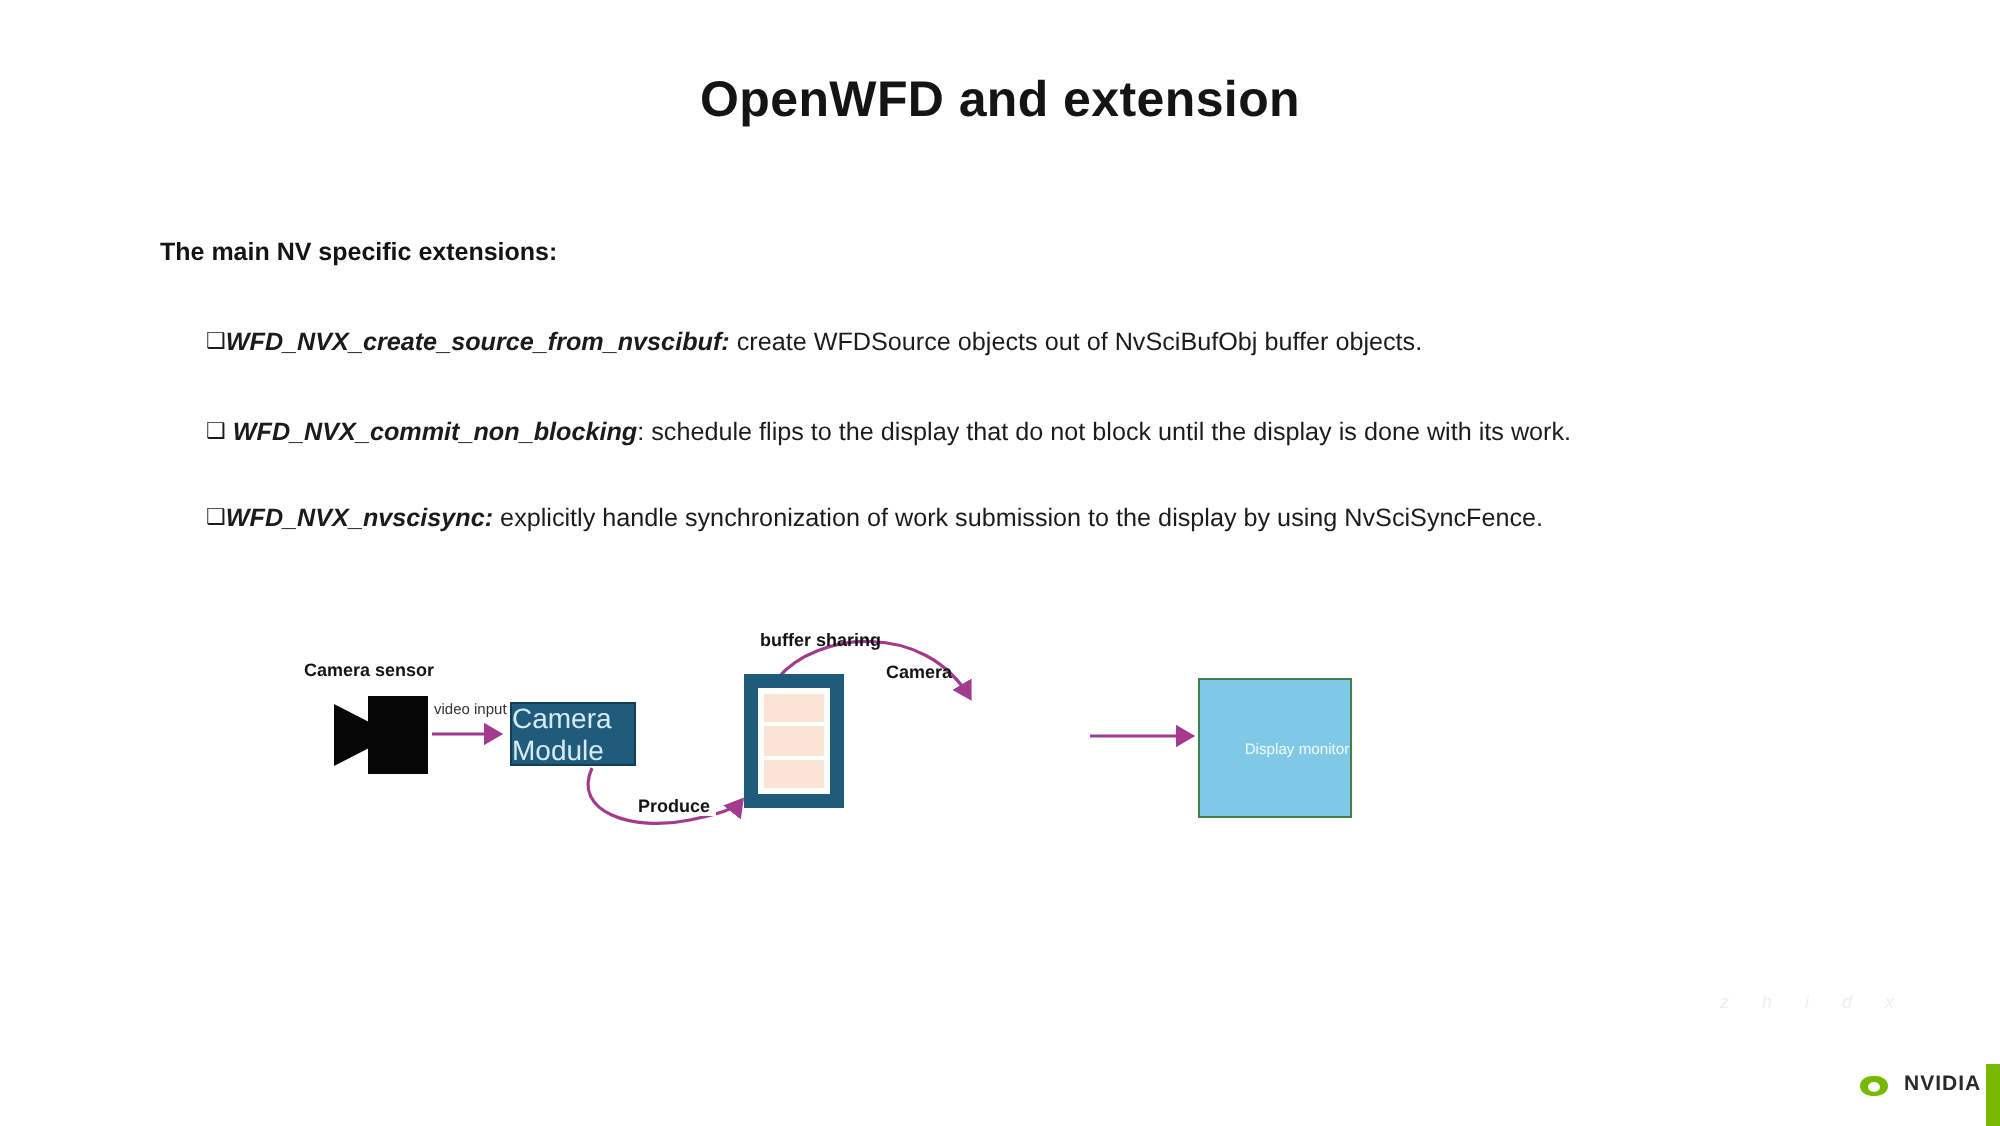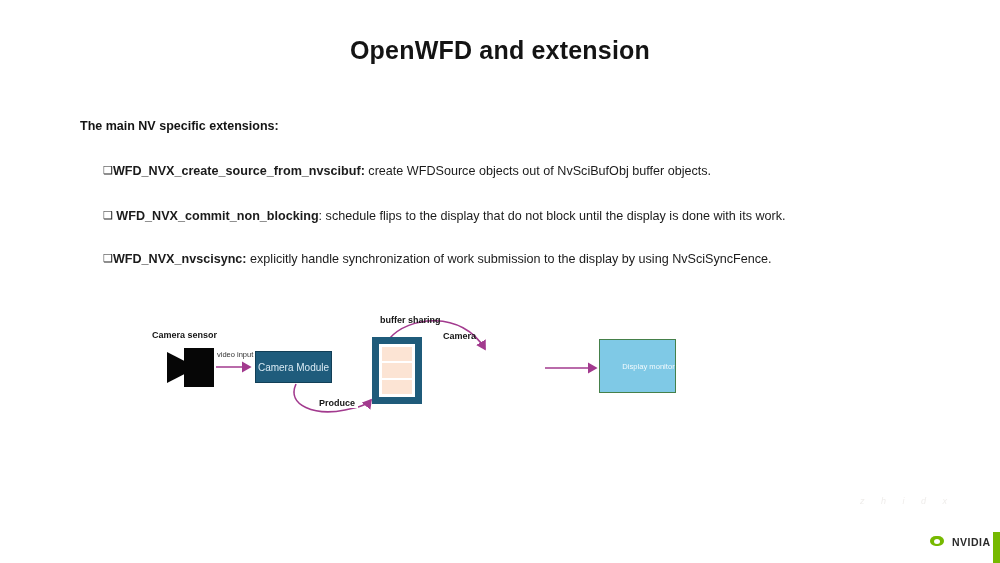--- a/index.html
+++ b/index.html
@@ -18,21 +18,21 @@
   }
   .intro {
     position:absolute; left:80px; top:119px;
     font-size:12.5px; font-weight:bold; color:#141414;
   }
   .bullet {
     position:absolute; left:103px; width:800px;
     font-size:12.6px; color:#1b1b1b; white-space:nowrap;
   }
   .bullet .glyph { font-size:11px; position:relative; top:-1px; }
-  .bullet .term { font-weight:bold; white-space:pre; }
+  .bullet .term { font-weight:bold; white-space:pre;font-style:italic; }
   .bullet .rest { font-weight:normal; white-space:pre; }
   .bullet-1 { top:164px; }
   .bullet-2 { top:209px; }
   .bullet-3 { top:252px; }
 
   
   .diagram { position:absolute; left:140px; top:300px; width:570px; height:135px; }
   .diagram svg.arrows { position:absolute; left:0; top:0; width:570px; height:135px; }
 
   .diag-label {
@@ -48,54 +48,54 @@
     font-size:7.5px; font-weight:normal; color:#333; white-space:nowrap;
   }
 
   .cam-body { position:absolute; left:44px; top:48px; width:30px; height:39px; background:#060606; }
   .cam-lens {
     position:absolute; left:27px; top:52px; width:18px; height:31px; background:#060606;
     clip-path:polygon(0 0, 100% 30%, 100% 70%, 0 100%);
   }
 
   .module-box {
-    position:absolute; width:77px; height:32px;
+    position:absolute; width:63px; height:32px;
     background:#1f5c7c; border:1px solid #123f57;
     display:flex; align-items:center; justify-content:center;
-    color:#d8eaf4; font-size:10px; text-align:left;
+    color:#d8eaf4; font-size:14px; text-align:left;
   }
   .box-camera-module { left:115px; top:51px; }
   .box-openwfd-module { left:327px; top:52px; }
 
   .buffer-box {
     position:absolute; left:232px; top:37px; width:50px; height:67px;
     background:#1f5b7a; display:flex; align-items:center; justify-content:center;
   }
   .buffer-white { width:36px; height:53px; background:#ffffff; padding:3px;
     display:flex; flex-direction:column; gap:2px; }
   .buffer-row { flex:1; background:#fce4d4; }
 
   .display-box {
-    position:absolute; left:459px; top:39px; width:77px; height:54px;
+    position:absolute; left:459px; top:39px; width:77px; height:70px;
     background:#7fc9e6; border:1.5px solid #45804a;
     display:flex; align-items:center; justify-content:center;
     color:#f2fafd; font-size:7.6px; text-align:center;padding-left:22px;
   }
 
   
   .watermark {
     position:absolute; left:856px; top:494px; width:120px;
     color:#f0eeec; user-select:none;
   }
   .watermark .cn { font-size:37px; font-weight:bold; letter-spacing:2px;
     -webkit-text-stroke:1px #ecebe9; color:#fbfafa; }
   .watermark .en { font-size:9px; letter-spacing:7px; color:#efedeb; margin-top:2px; padding-left:4px;font-style:italic; }
   .nvidia {
     position:absolute; left:930px; top:536px;
-    display:flex; align-items:flex-start; gap:8px;
+    display:flex; align-items:flex-end; gap:8px;
   }
   .nvidia-eye {
     width:14px; height:10px; border-radius:50% / 60%;
     background:#76b900; position:relative;
   }
   .nvidia-eye::after {
     content:""; position:absolute; left:4px; top:2.5px;
     width:6px; height:5px; border-radius:50%; background:#ffffff;
   }
   .nvidia-word { font-size:10.5px; font-weight:bold; color:#2a2a2a; letter-spacing:0.5px; }

